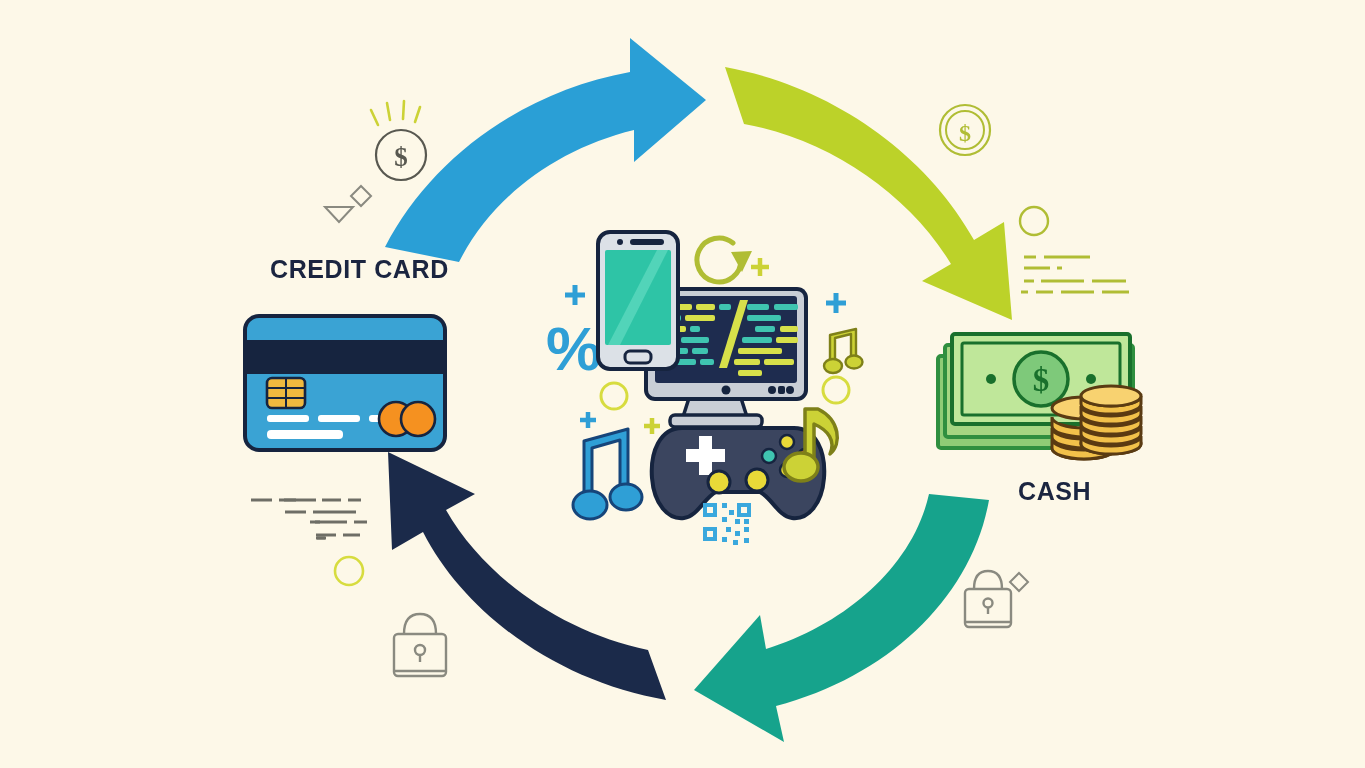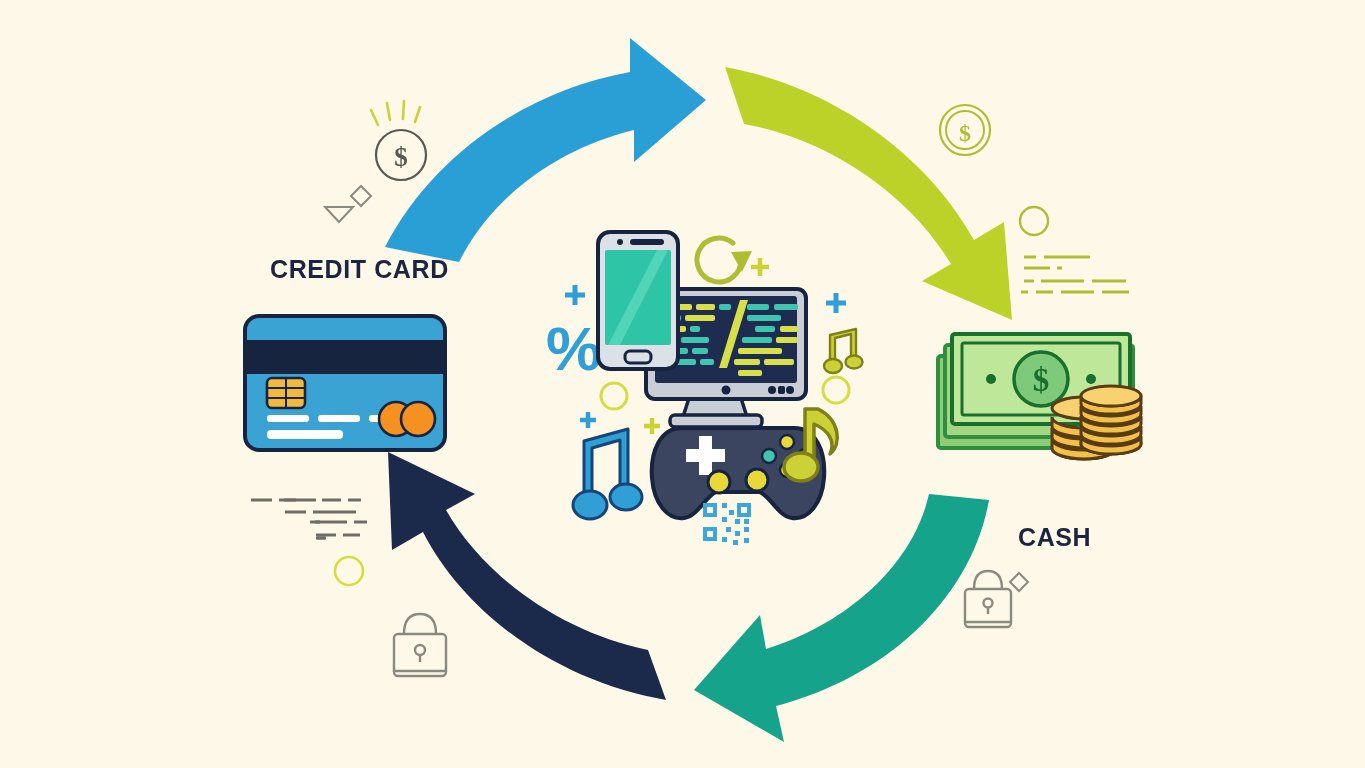--- a/index.html
+++ b/index.html
@@ -27,21 +27,21 @@
   .node-label {
     position: absolute;
     font-weight: 700;
     font-size: 25px;
     letter-spacing: 0.6px;
     color: #1b2540;
     white-space: nowrap;
     font-family: "Liberation Sans", sans-serif;
   }
   #label-credit-card { left: 222px; top: 255px; margin-left: 48px; }
-  #label-cash { left: 1018px; top: 523px; }
+  #label-cash { left: 1018px; top: 477px; }
 </style>
 </head>
 <body>
 
 <div id="stage">
 
   <svg class="layer" viewBox="0 0 1365 768">
 
     <g>
       <path d="M 385 247

